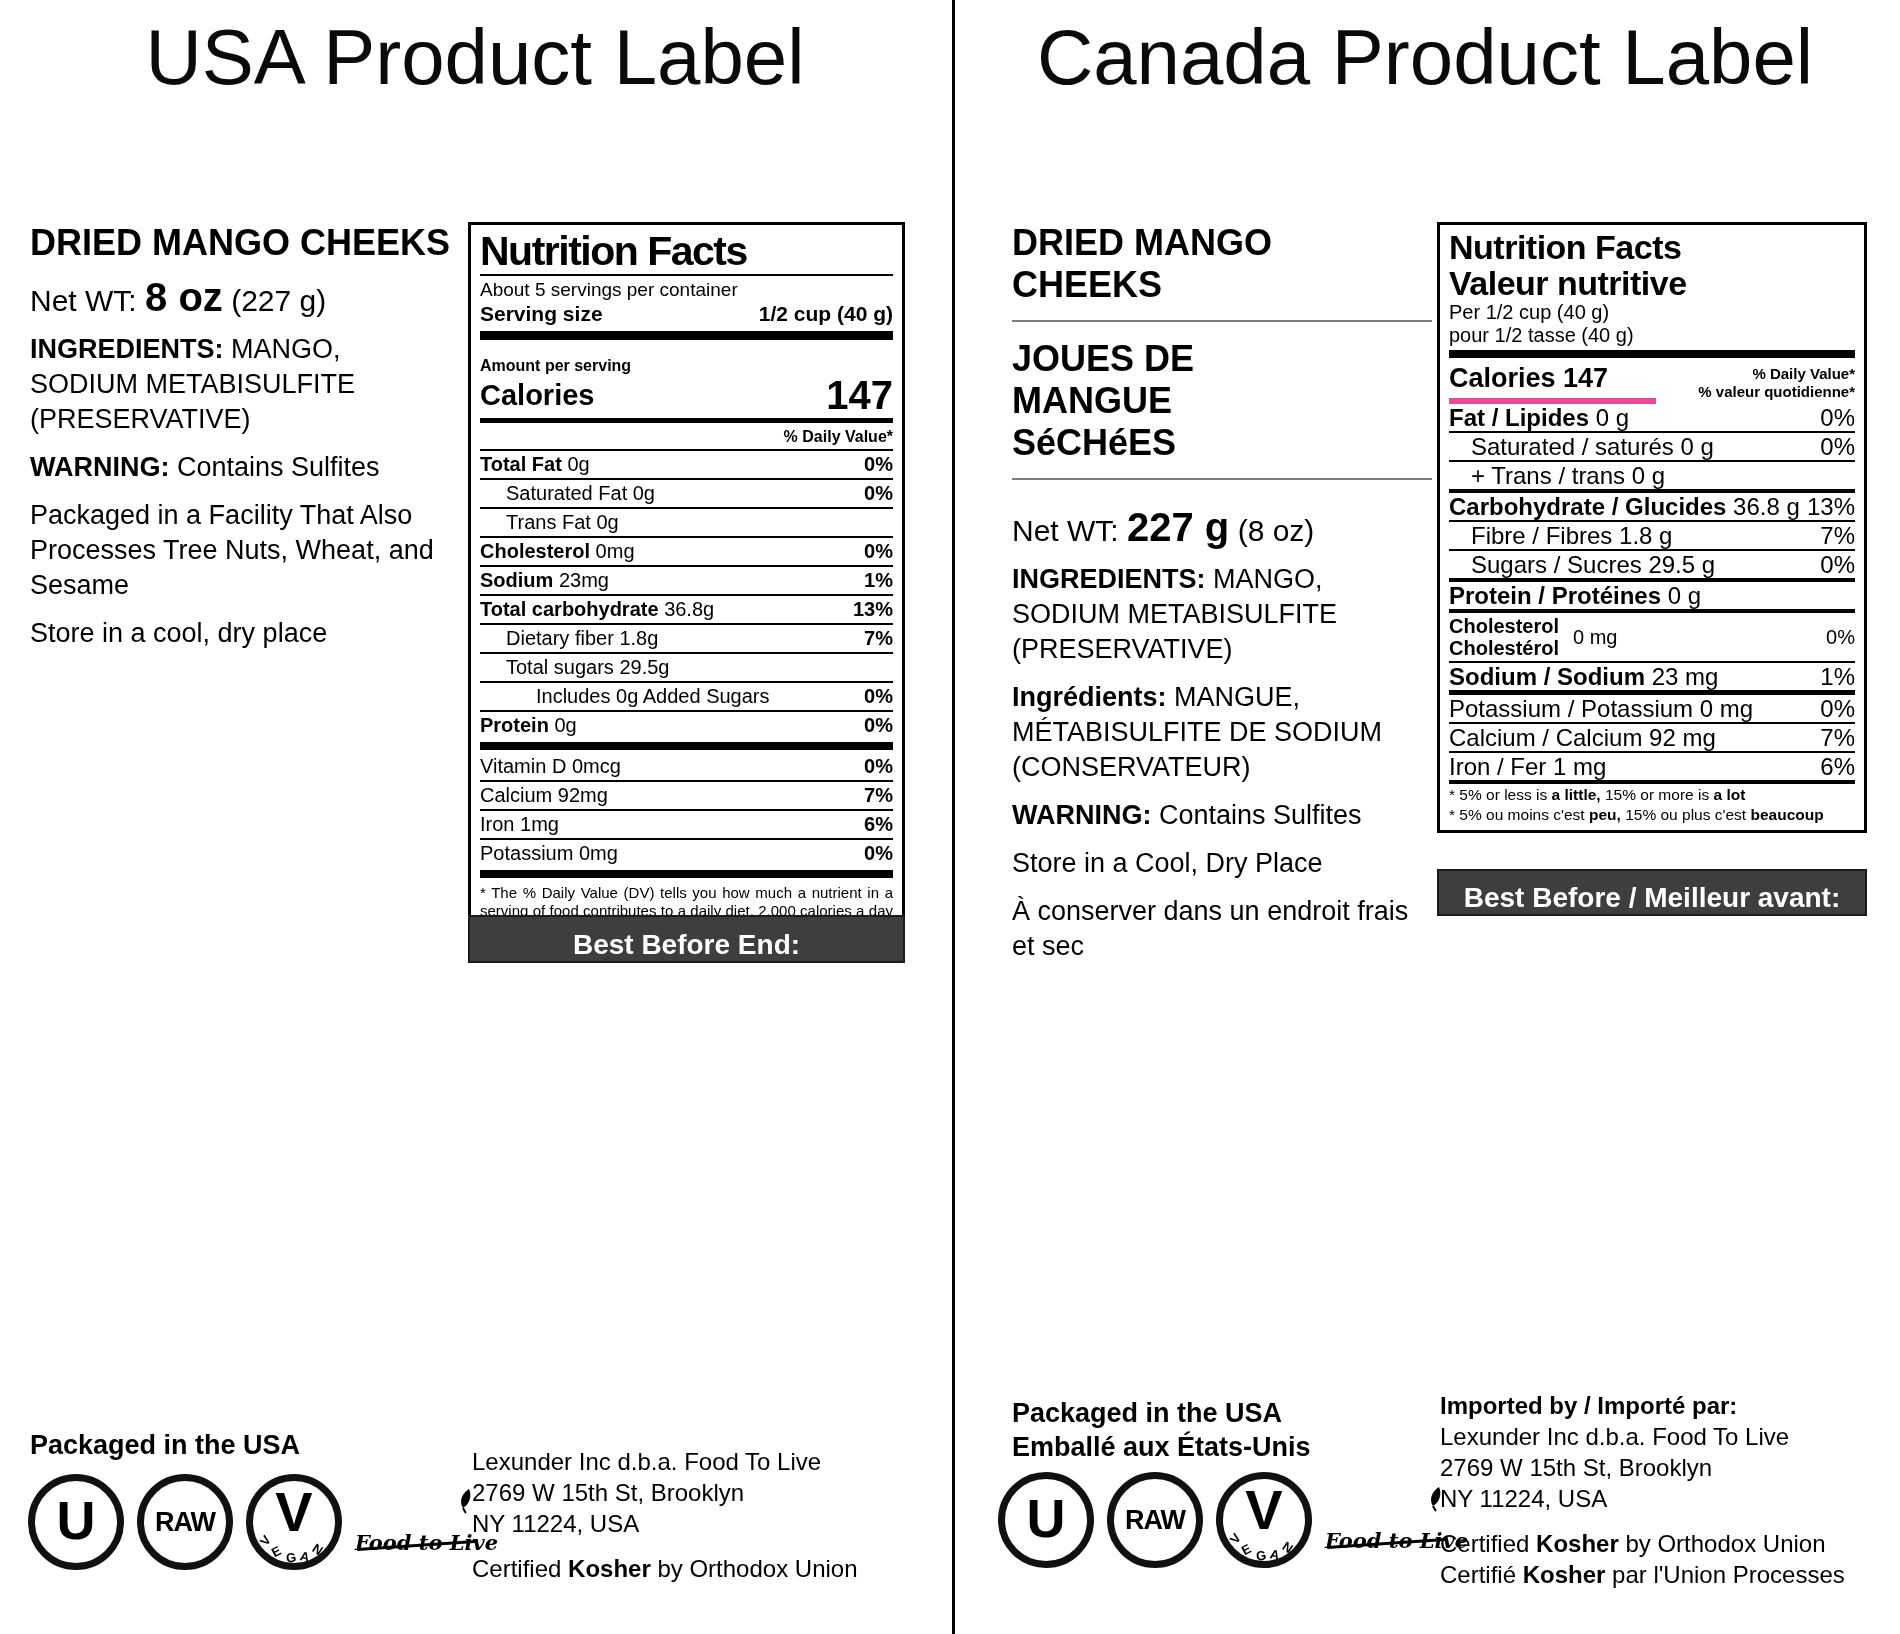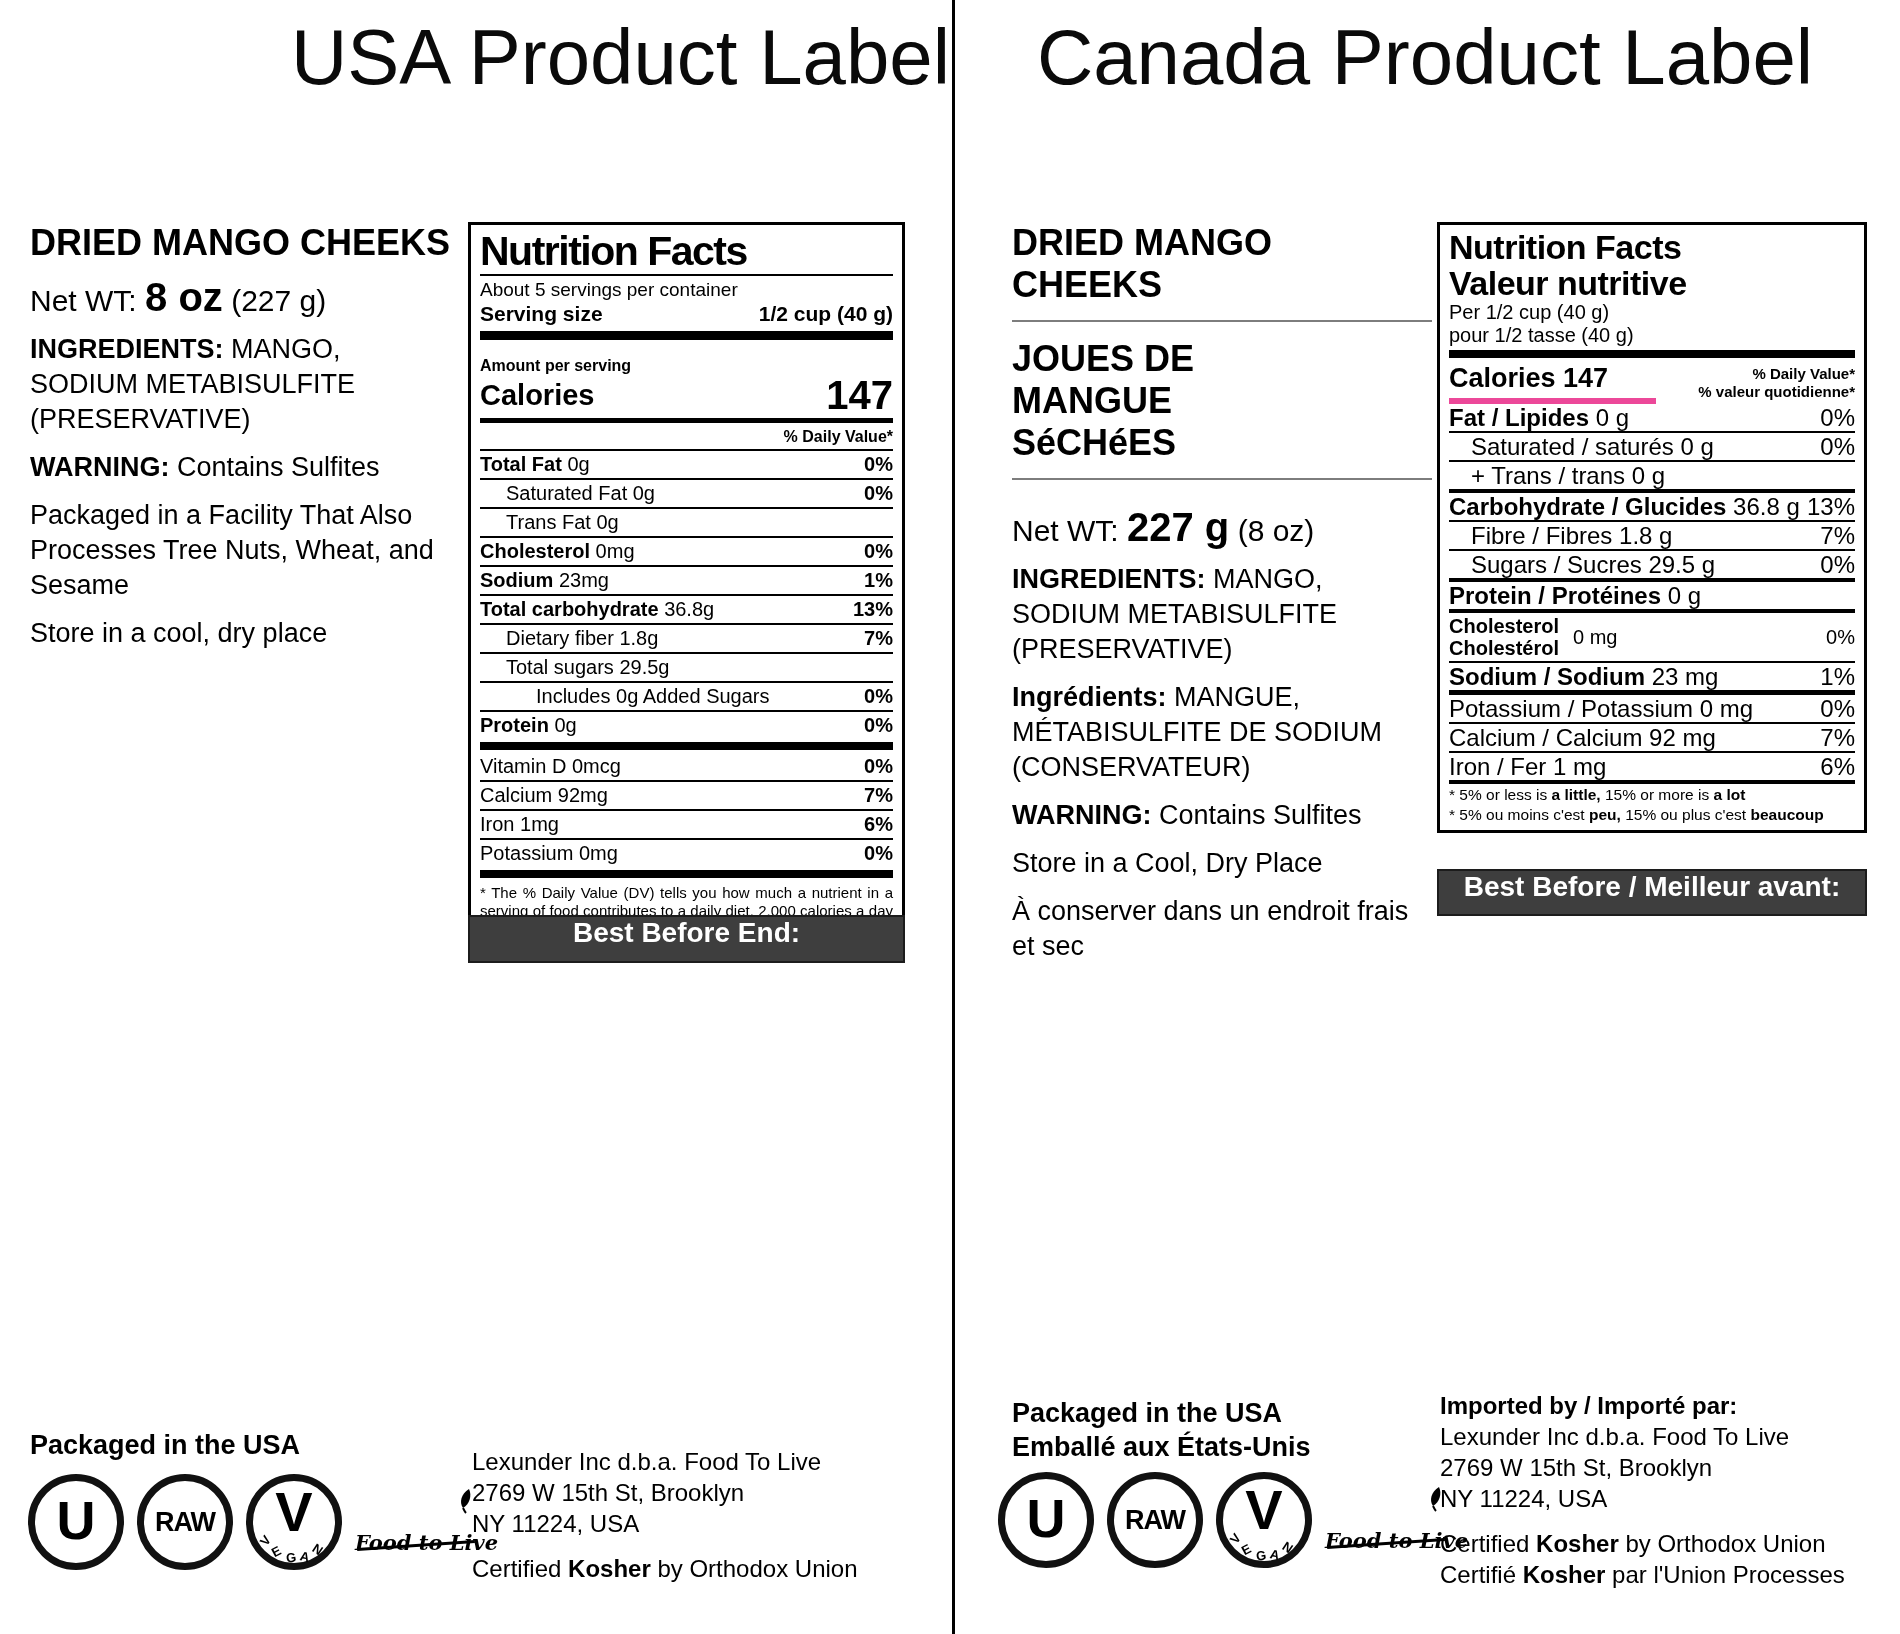--- a/index.html
+++ b/index.html
@@ -56,21 +56,21 @@
   .bb2{border-bottom:2px solid #000;}
   .bb4{border-bottom:4px solid #000;}
   .bb5{border-bottom:5px solid #000;}
   .chol{display:flex;align-items:center;font-size:20px;line-height:22px;padding:2px 0;}
   .chol .stack{font-weight:700;}
   .chol .amt{margin-left:14px;}
   .cfoot{font-size:15.5px;line-height:18px;text-align:justify;padding-top:2px;}
 
   
   .bestbar{position:absolute;background:#3e3e3e;border:2px solid #1c1c1c;color:#fff;
-           font-weight:700;font-size:28px;display:flex;align-items:flex-start;justify-content:center;box-sizing:border-box;}
+           font-weight:700;font-size:28px;display:flex;align-items:flex-end;justify-content:center;box-sizing:border-box;}
 
   
   .packaged{position:absolute;font-size:27px;line-height:34px;font-weight:700;}
   .addr{position:absolute;font-size:24px;line-height:31px;}
   .addr .gap{height:14px;}
   .logos{position:absolute;display:flex;align-items:center;gap:13px;}
   .circ{width:82px;height:82px;border:7px solid #111;border-radius:50%;display:flex;
         align-items:center;justify-content:center;position:relative;background:#fff;flex:0 0 auto;}
   .circ.ou span{font-size:54px;font-weight:700;margin-top:-4px;}
   .circ.raw span{font-size:27px;font-weight:700;letter-spacing:-1px;}
@@ -88,21 +88,21 @@
          border-radius:0 0 60%/8px 60%/8px;transform:rotate(-4deg);}
   .ftl svg{position:absolute;right:6px;top:-4px;}
 </style>
 </head>
 <body>
 
 <div class="page">
 
   <div class="divider"></div>
 
-  <div class="half-title" style="left:0;text-align:right;">USA Product Label</div>
+  <div class="half-title" style="left:0;">USA Product Label</div>
 
   <div class="col" style="left:30px;top:222px;width:448px;">
     <h2>DRIED MANGO CHEEKS</h2>
     <div class="netwt">
       <span>Net WT:</span>
       <span class="big">8 oz</span>
       <span>(227 g)</span>
     </div>
     <p style="width:398px;"><span class="b">INGREDIENTS:</span> <span>MANGO, SODIUM METABISULFITE (PRESERVATIVE)</span></p>
     <p><span class="b">WARNING:</span> <span>Contains Sulfites</span></p>

